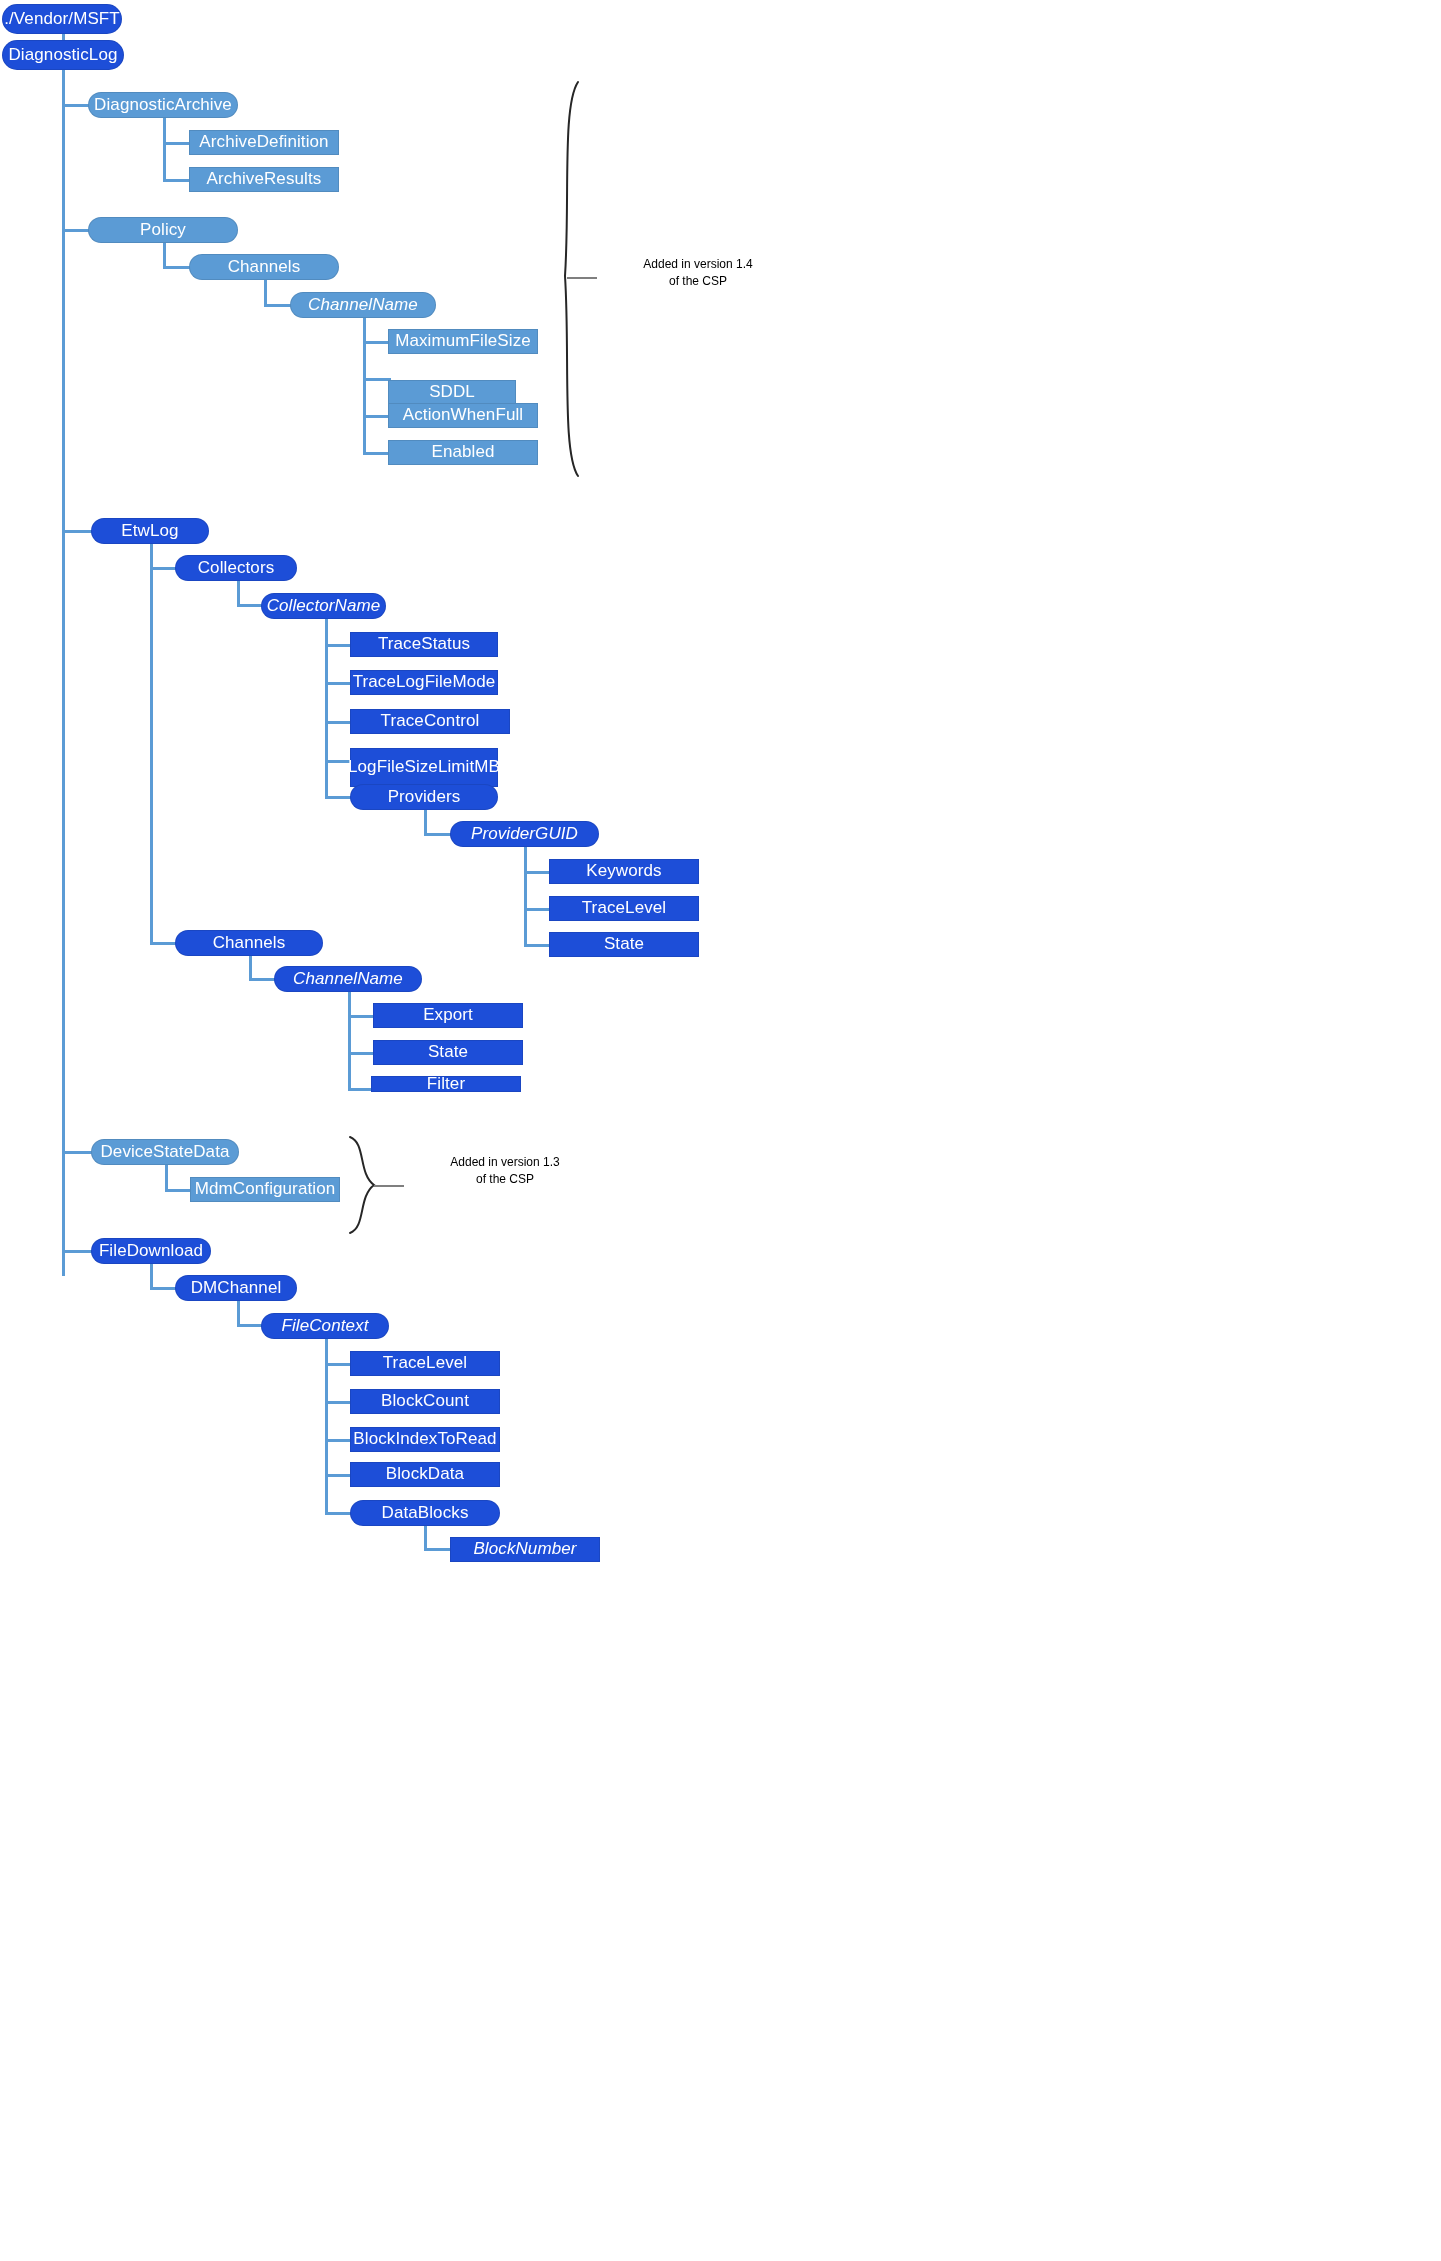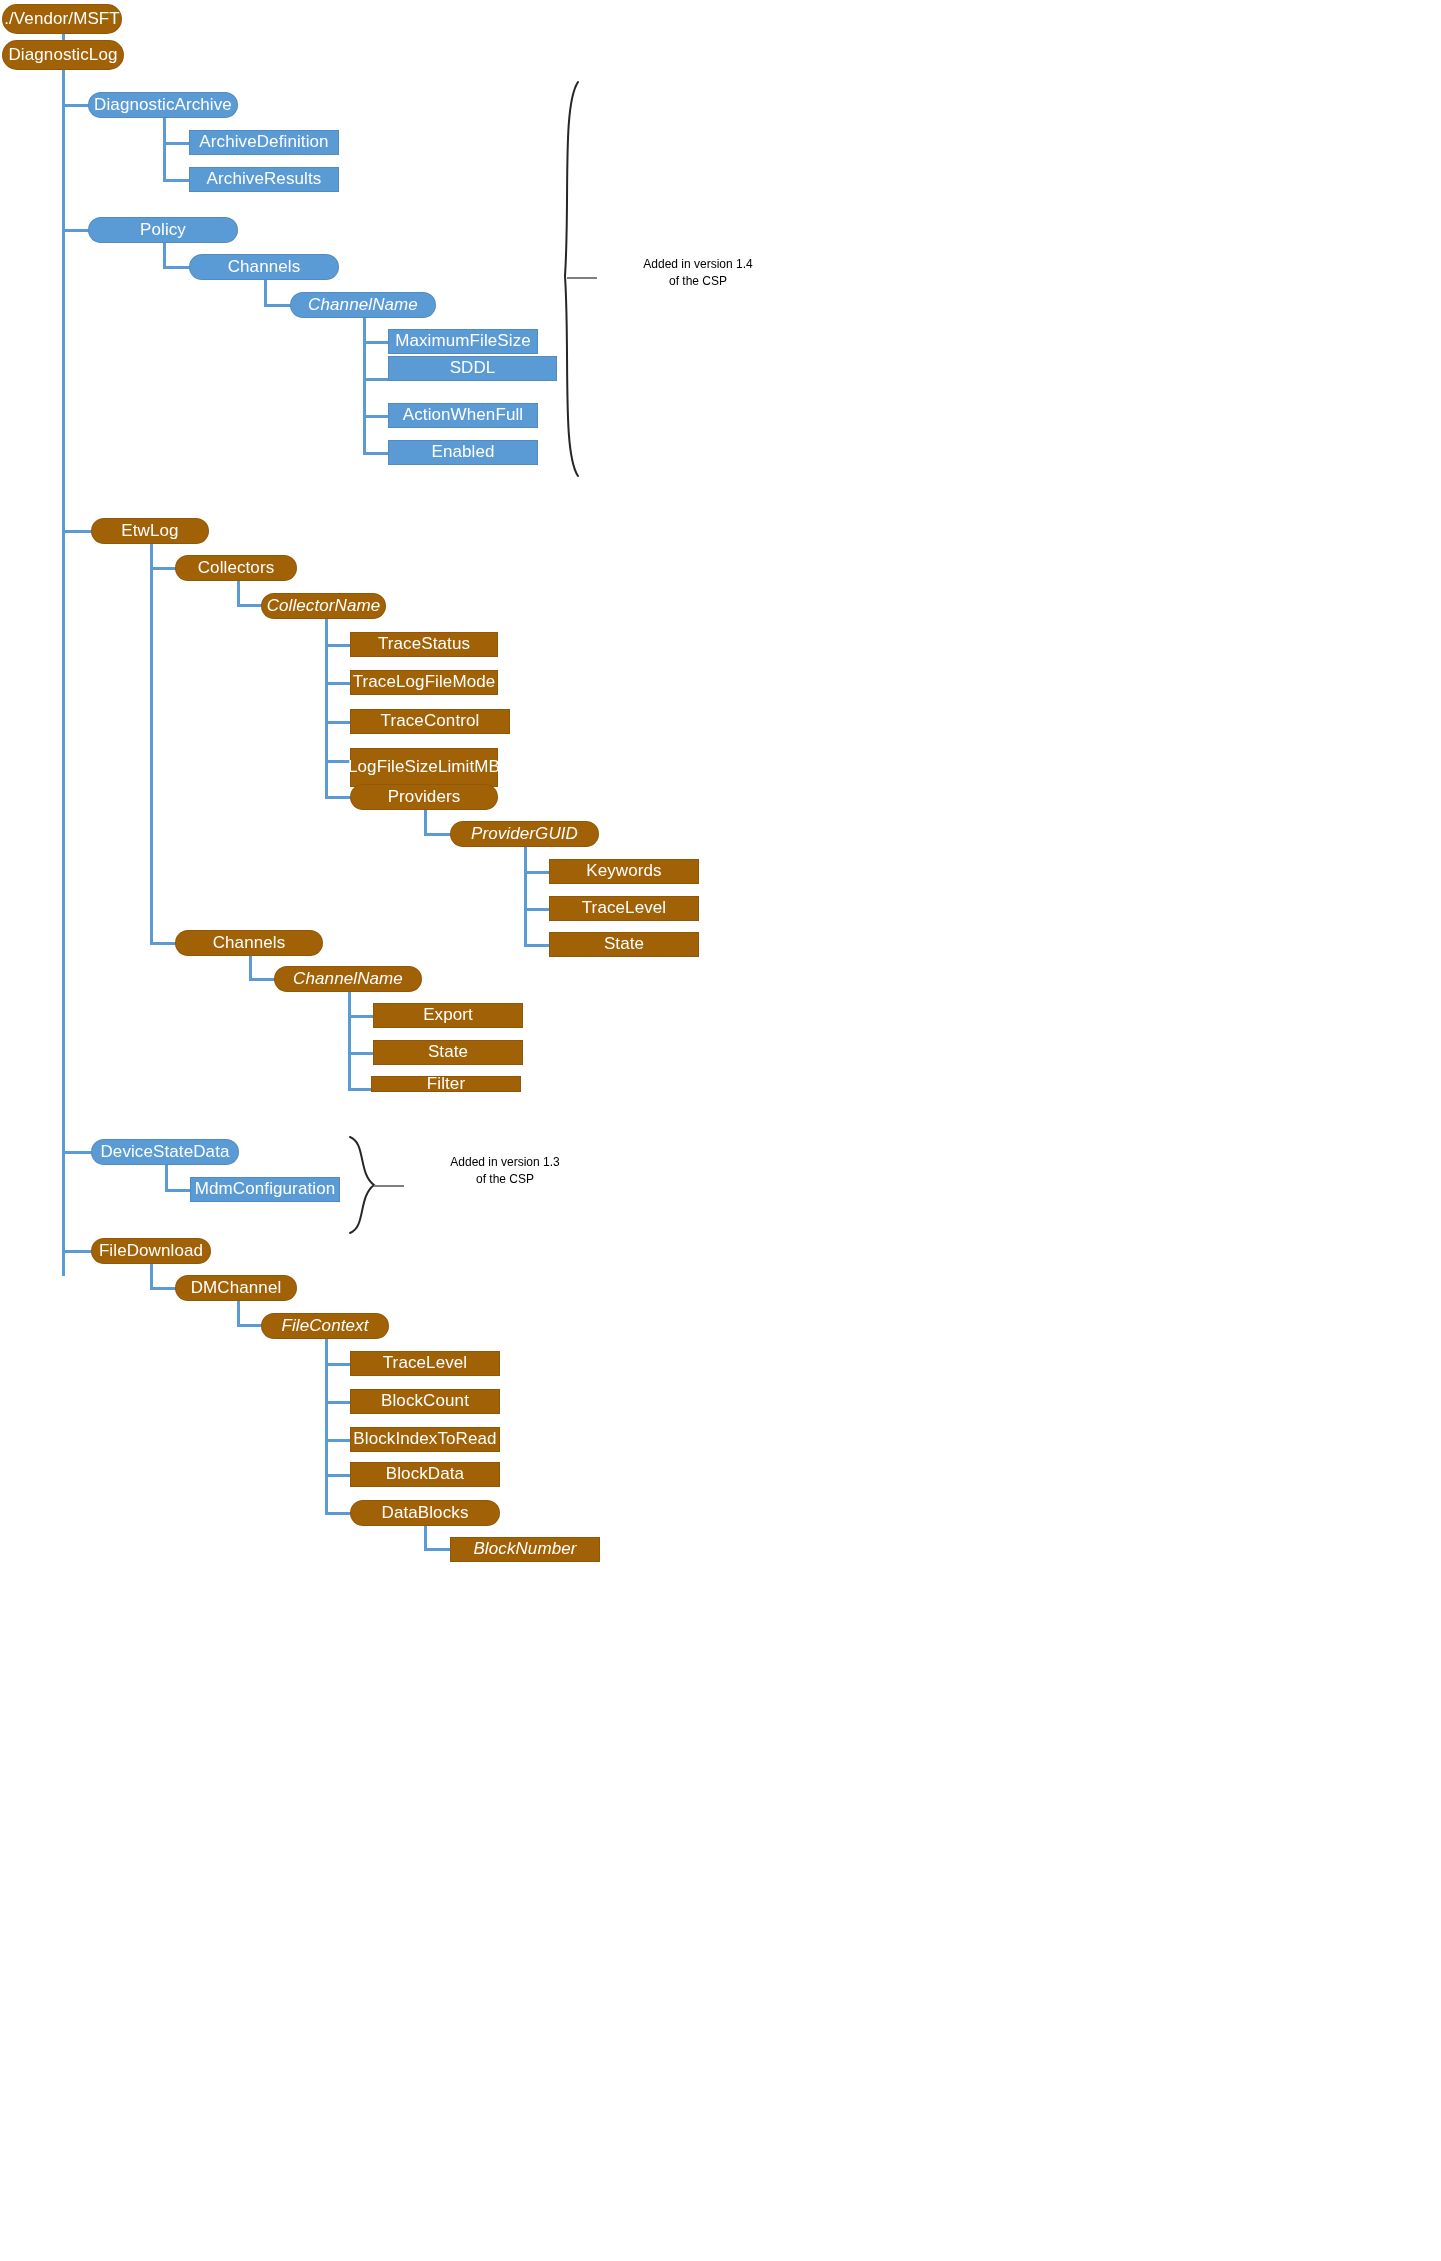--- a/index.html
+++ b/index.html
@@ -24,21 +24,21 @@
     display: flex;
     align-items: center;
     justify-content: center;
     text-align: center;
     font-size: 17px;
     line-height: 1.1;
     letter-spacing: 0.1px;
     border: 1px solid rgba(0,0,0,0.10);
     white-space: nowrap;
   }
-  .node.green  { background: #a16207; }
+  .node.green  { background: #1d4ed8; }
   .node.blue   { background: #5B9BD5; }
   .node.parent { border-radius: 999px; }
   .node.leaf   { border-radius: 0px; }
   .node.italic { font-style: italic; }
 
   .conn {
     position: absolute;
     background: #5B9BD5;
   }
   .conn.v { width: 3px; }
@@ -152,21 +152,21 @@
 
 <div class="node green parent" style="left: 2px; top: 4px; width: 120px; height: 30px;">./Vendor/MSFT</div>
     <div class="node green parent" style="left: 2px; top: 40px; width: 122px; height: 30px;">DiagnosticLog</div>
     <div class="node blue parent" style="left: 88px; top: 92px; width: 150px; height: 26px;">DiagnosticArchive</div>
     <div class="node blue leaf" style="left: 189px; top: 130px; width: 150px; height: 25px;">ArchiveDefinition</div>
     <div class="node blue leaf" style="left: 189px; top: 167px; width: 150px; height: 25px;">ArchiveResults</div>
     <div class="node blue parent" style="left: 88px; top: 217px; width: 150px; height: 26px;">Policy</div>
     <div class="node blue parent" style="left: 189px; top: 254px; width: 150px; height: 26px;">Channels</div>
     <div class="node blue parent italic" style="left: 290px; top: 292px; width: 146px; height: 26px;">ChannelName</div>
     <div class="node blue leaf" style="left: 388px; top: 329px; width: 150px; height: 25px;">MaximumFileSize</div>
-    <div class="node blue leaf" style="left: 388px; top: 356px; width: 169px; height: 25px;">SDDL</div>
+    <div class="node blue leaf" style="left: 388px; top: 380px; width: 128px; height: 25px;">SDDL</div>
     <div class="node blue leaf" style="left: 388px; top: 403px; width: 150px; height: 25px;">ActionWhenFull</div>
     <div class="node blue leaf" style="left: 388px; top: 440px; width: 150px; height: 25px;">Enabled</div>
     <div class="node green parent" style="left: 91px; top: 518px; width: 118px; height: 26px;">EtwLog</div>
     <div class="node green parent" style="left: 175px; top: 555px; width: 122px; height: 26px;">Collectors</div>
     <div class="node green parent italic" style="left: 261px; top: 593px; width: 125px; height: 26px;">CollectorName</div>
     <div class="node green leaf" style="left: 350px; top: 632px; width: 148px; height: 25px;">TraceStatus</div>
     <div class="node green leaf" style="left: 350px; top: 670px; width: 148px; height: 25px;">TraceLogFileMode</div>
     <div class="node green leaf" style="left: 350px; top: 709px; width: 160px; height: 25px;">TraceControl</div>
     <div class="node green leaf" style="left: 350px; top: 748px; width: 148px; height: 39px;">LogFileSizeLimitMB</div>
     <div class="node green parent" style="left: 350px; top: 784px; width: 148px; height: 26px;">Providers</div>

